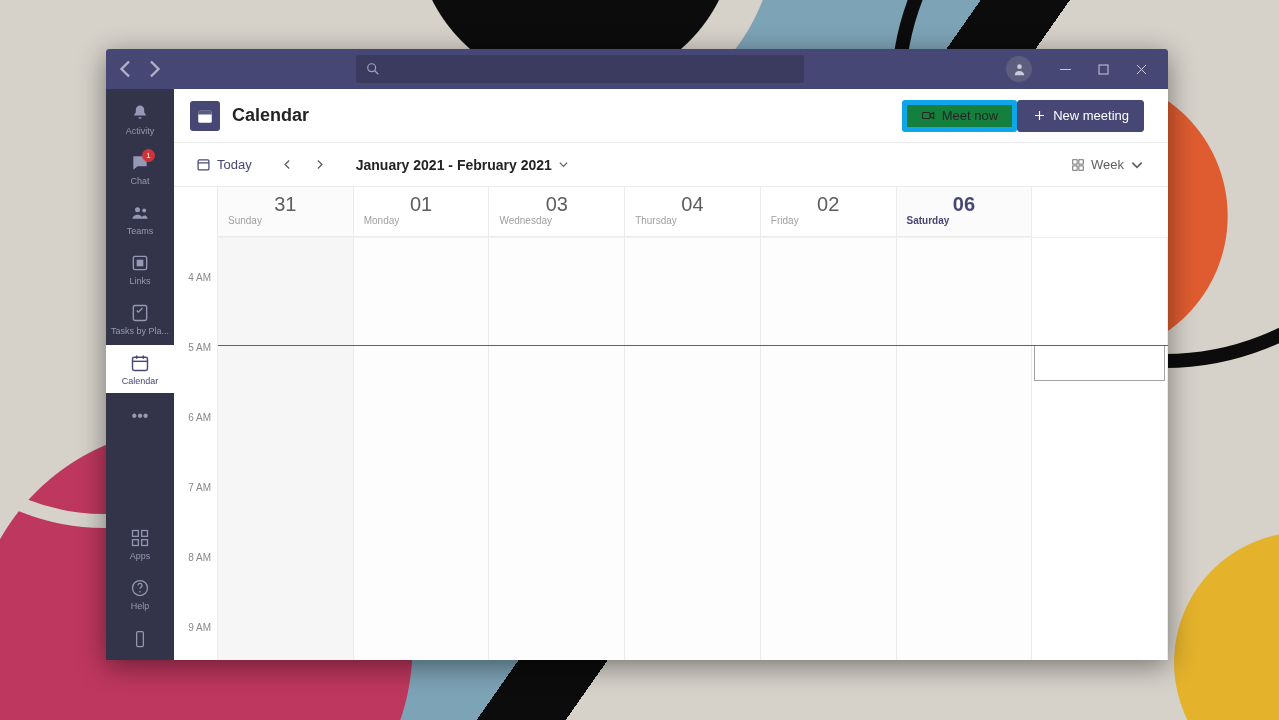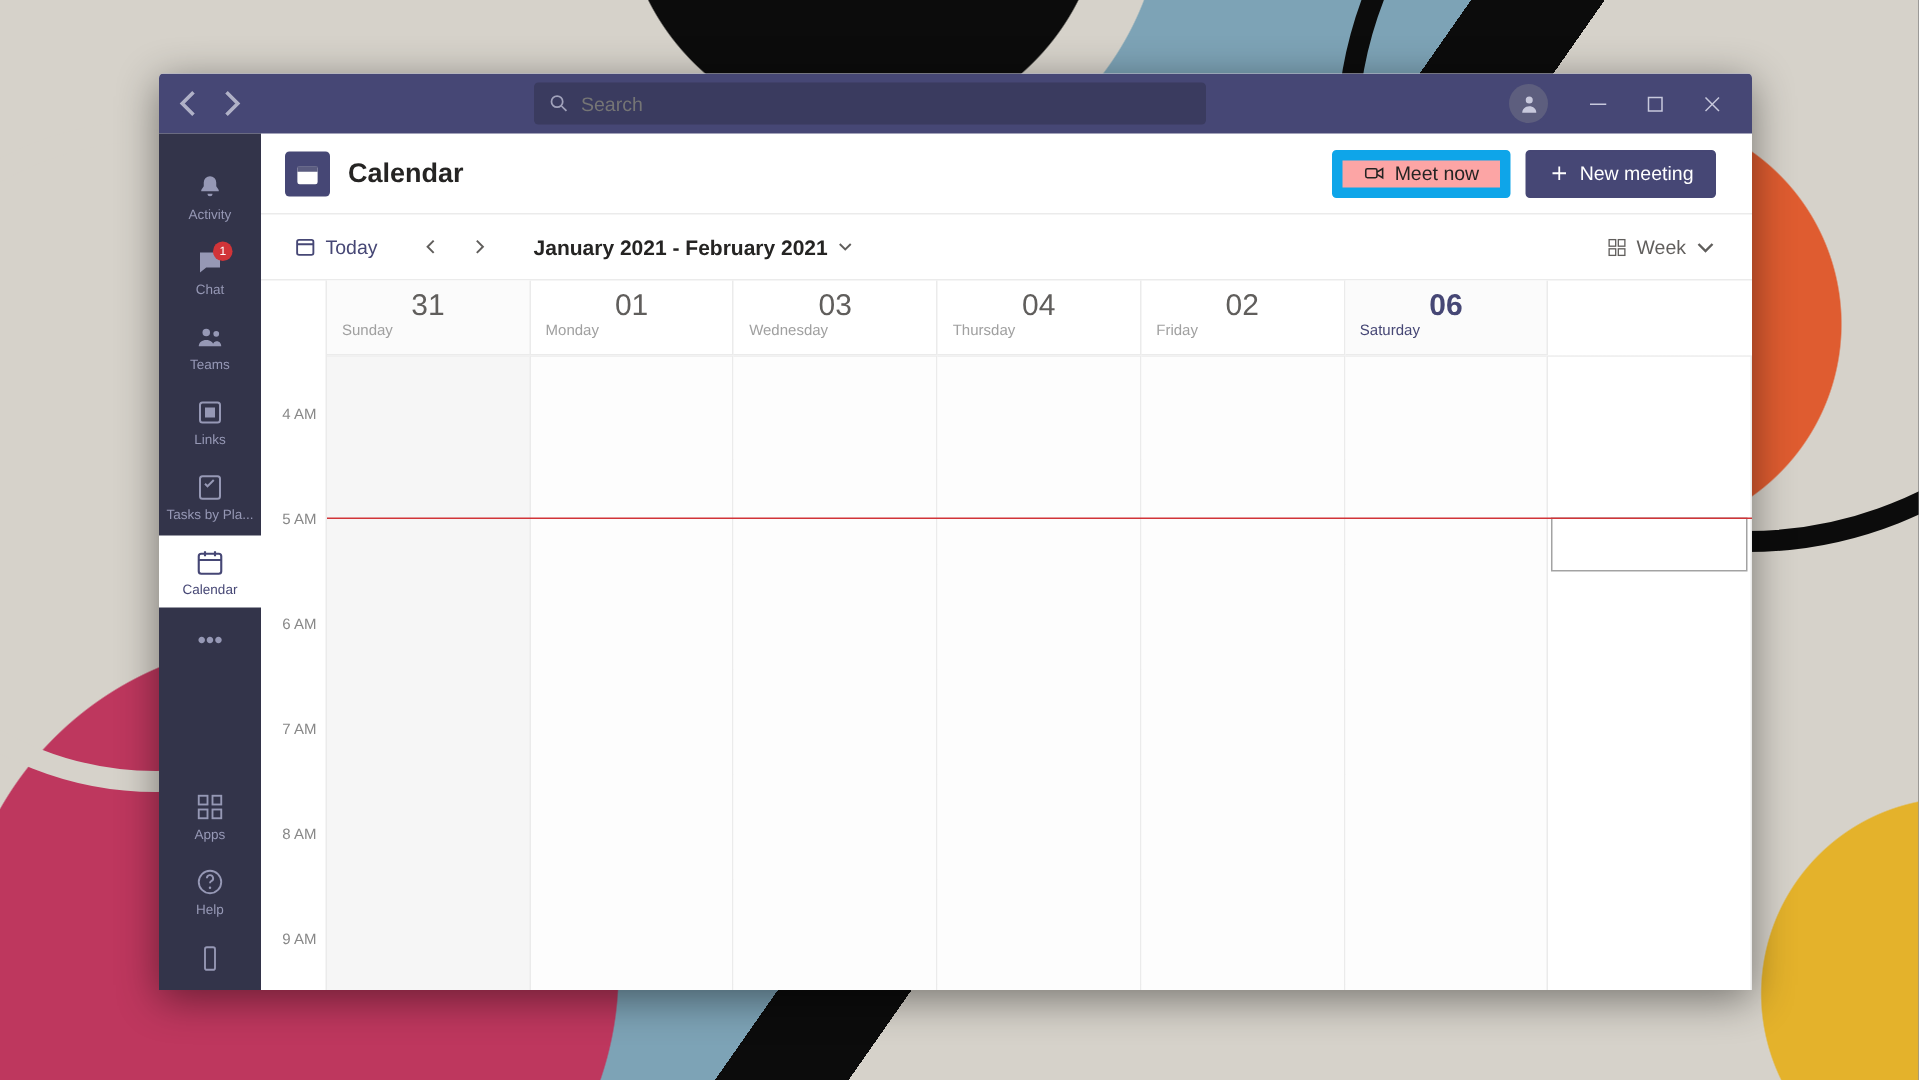--- a/index.html
+++ b/index.html
@@ -32,40 +32,40 @@
 .search-box input { background:transparent; border:0; outline:0; color:#d0d1e2; font-size:13px; width:100%; }
 .titlebar .spacer { flex:1; }
 .titlebar .org { width:26px; height:26px; border-radius:50%; background:#5d5e7e; margin-right:14px; display:flex; align-items:center; justify-content:center; color:#c8c9dd; font-size:13px; }
 .win-controls { display:flex; }
 .win-btn { width:38px; height:40px; display:flex; align-items:center; justify-content:center; color:#c8c9dd; cursor:pointer; }
 .win-btn svg { width:11px; height:11px; }
 
 
 .body { flex:1; display:flex; min-height:0; }
 
-.rail { width:68px; background:#33344a; display:flex; flex-direction:column; align-items:center; padding-top:18px; gap:2px; }
+.rail { width:68px; background:#33344a; display:flex; flex-direction:column; align-items:center; padding-top:6px; gap:2px; }
 .rail-item { width:68px; height:48px; display:flex; flex-direction:column; align-items:center; justify-content:center; color:#9698b5; font-size:9px; cursor:pointer; position:relative; }
 .rail-item.active { background:#fff; color:#464775; }
 .rail-item.active::before { content:""; position:absolute; left:0; top:6px; bottom:6px; width:0; }
 .rail-item .ico { width:22px; height:22px; display:flex; align-items:center; justify-content:center; margin-bottom:2px; position:relative; }
 .rail-item .ico svg { width:20px; height:20px; fill:currentColor; }
 .rail-item .badge { position:absolute; top:-3px; right:-4px; min-width:13px; height:13px; border-radius:7px; background:#d13438; color:#fff; font-size:8px; line-height:13px; text-align:center; padding:0 3px; }
 .rail-spacer { flex:1; }
 .rail-more { width:68px; height:42px; display:flex; align-items:center; justify-content:center; color:#9698b5; font-size:16px; cursor:pointer; }
 
 .content { flex:1; display:flex; flex-direction:column; min-width:0; }
 
 
 .page-header { height:54px; border-bottom:1px solid #ebebeb; display:flex; align-items:center; padding:0 24px 0 16px; }
 .page-header .app-tile { width:30px; height:30px; background:#464775; border-radius:3px; display:flex; align-items:center; justify-content:center; margin-right:12px; }
 .page-header .app-tile svg { width:18px; height:18px; fill:#fff; }
 .page-header h1 { font-size:18px; font-weight:700; color:#252423; }
 .page-header .spacer { flex:1; }
 .btn { height:32px; border-radius:3px; display:inline-flex; align-items:center; padding:0 14px; font-size:13px; cursor:pointer; gap:6px; }
-.btn.secondary { background:#fca5a5; border:7px solid #0ea5e9; color:#252423; margin-right:10px; }
+.btn.secondary { background:#15803d; border:5px solid #0ea5e9; color:#252423; }
 .btn.primary { background:#464775; color:#fff; border:1px solid #464775; }
 .btn svg { width:15px; height:15px; }
 
 
 .toolbar { height:44px; display:flex; align-items:center; padding:0 24px 0 16px; border-bottom:1px solid #ebebeb; gap:10px; }
 .today-btn { display:inline-flex; align-items:center; gap:6px; color:#464775; font-size:13px; cursor:pointer; padding:4px 6px; }
 .today-btn svg { width:15px; height:15px; fill:none; stroke:currentColor; stroke-width:1.5; }
 .nav-arrows { display:flex; gap:4px; margin-left:6px; }
 .nav-arrow { width:28px; height:28px; display:flex; align-items:center; justify-content:center; color:#605e5c; cursor:pointer; border-radius:3px; }
 .date-range { margin-left:12px; font-size:14px; font-weight:600; color:#252423; display:flex; align-items:center; gap:6px; cursor:pointer; }
@@ -74,21 +74,21 @@
 .view-switch { display:inline-flex; align-items:center; gap:6px; color:#605e5c; font-size:13px; cursor:pointer; }
 .view-switch svg { width:14px; height:14px; }
 
 
 .grid { flex:1; display:flex; min-height:0; }
 .time-col { width:44px; border-right:1px solid #ebebeb; position:relative; font-size:10px; color:#888; }
 .time-label { position:absolute; right:6px; transform:translateY(-50%); }
 .days { flex:1; display:grid; grid-template-columns:repeat(7,1fr); grid-template-rows:50px 1fr; min-height:0; }
 .day-head { border-right:1px solid #ebebeb; border-bottom:1px solid #ebebeb; padding:6px 10px 4px; }
 .day-head.today .num { color:#464775; font-weight:700; }
-.day-head.today .dow { color:#464775; }
+.day-head.today .dow { color:#464775;font-weight:bold; }
 .day-head .num { font-size:20px; color:#605e5c; font-weight:400; line-height:1.1;text-align:center; }
 .day-head .dow { font-size:10px; color:#a0a0a0; }
 .day-head.weekend { background:#fbfbfb; }
 .slots { position:relative; border-right:1px solid #ebebeb; background:#fdfdfd; }
 .slots.weekend { background:#f6f6f6; }
 .slots::before, .slots::after { content:""; position:absolute; left:0; right:0; border-top:1px solid #f0f0f0; }
 .now-line { position:absolute; left:0; right:0; border-top:1px solid #d13438; }
 .now-box { position:absolute; border:1px solid #a3a3a3; background:#fff; }
 
 
@@ -114,21 +114,20 @@
         <svg viewBox="0 0 16 16">
             <path d="M6 3l5 5-5 5" fill="none" stroke="currentColor" stroke-width="1.6"></path>
           </svg>
       </div>
     </div>
     <div class="search-box">
       <svg viewBox="0 0 16 16">
           <circle cx="6.5" cy="6.5" r="4.5" fill="none" stroke="#a1a2bb" stroke-width="1.4"></circle>
           <line x1="10" y1="10" x2="14" y2="14" stroke="#a1a2bb" stroke-width="1.4"></line>
         </svg>
-      <input placeholder="Search" style="">
     </div>
     <div class="spacer"></div>
     <div class="org">
       <svg viewBox="0 0 16 16" width="15" height="15">
           <circle cx="8" cy="5" r="2.5" fill="#c8c9dd"></circle>
           <path d="M3 14c0-2.7 2.2-4.5 5-4.5s5 1.8 5 4.5" fill="#c8c9dd"></path>
         </svg>
     </div>
     <div class="win-controls">
       <div class="win-btn">

